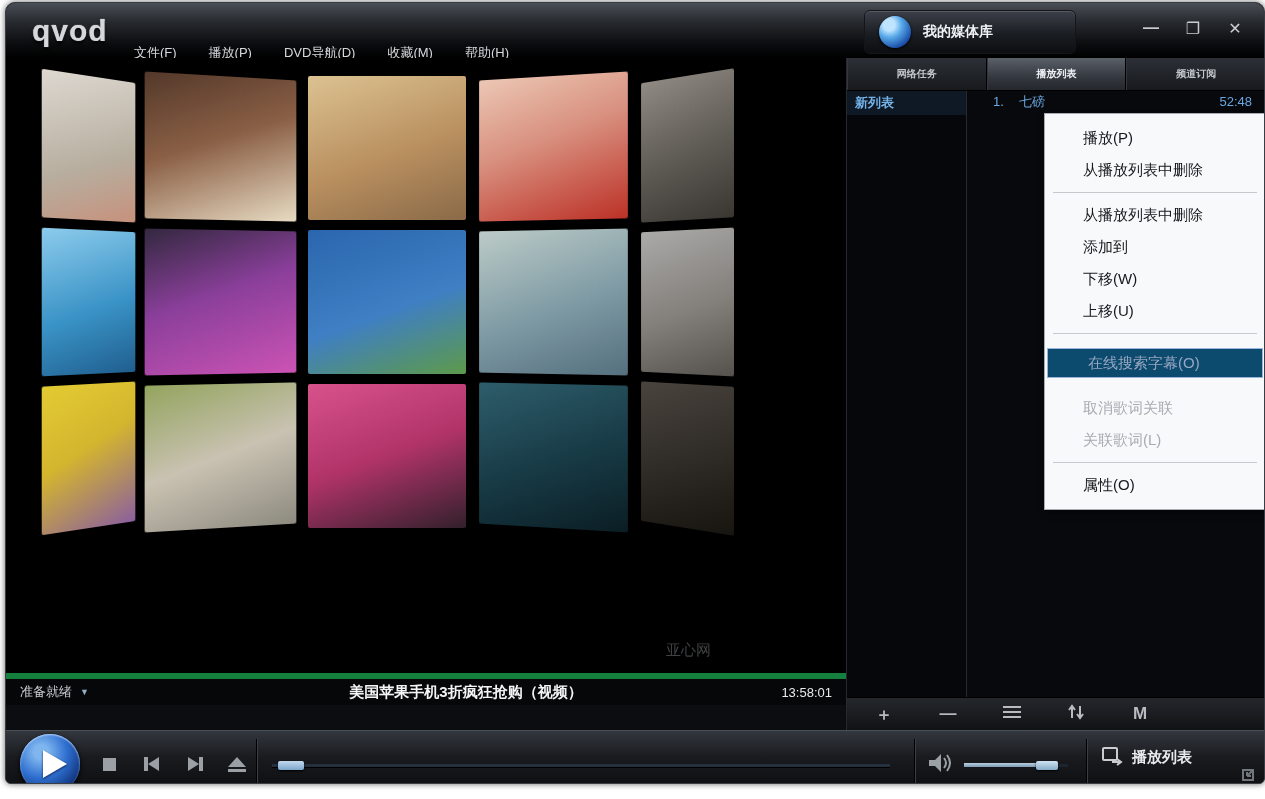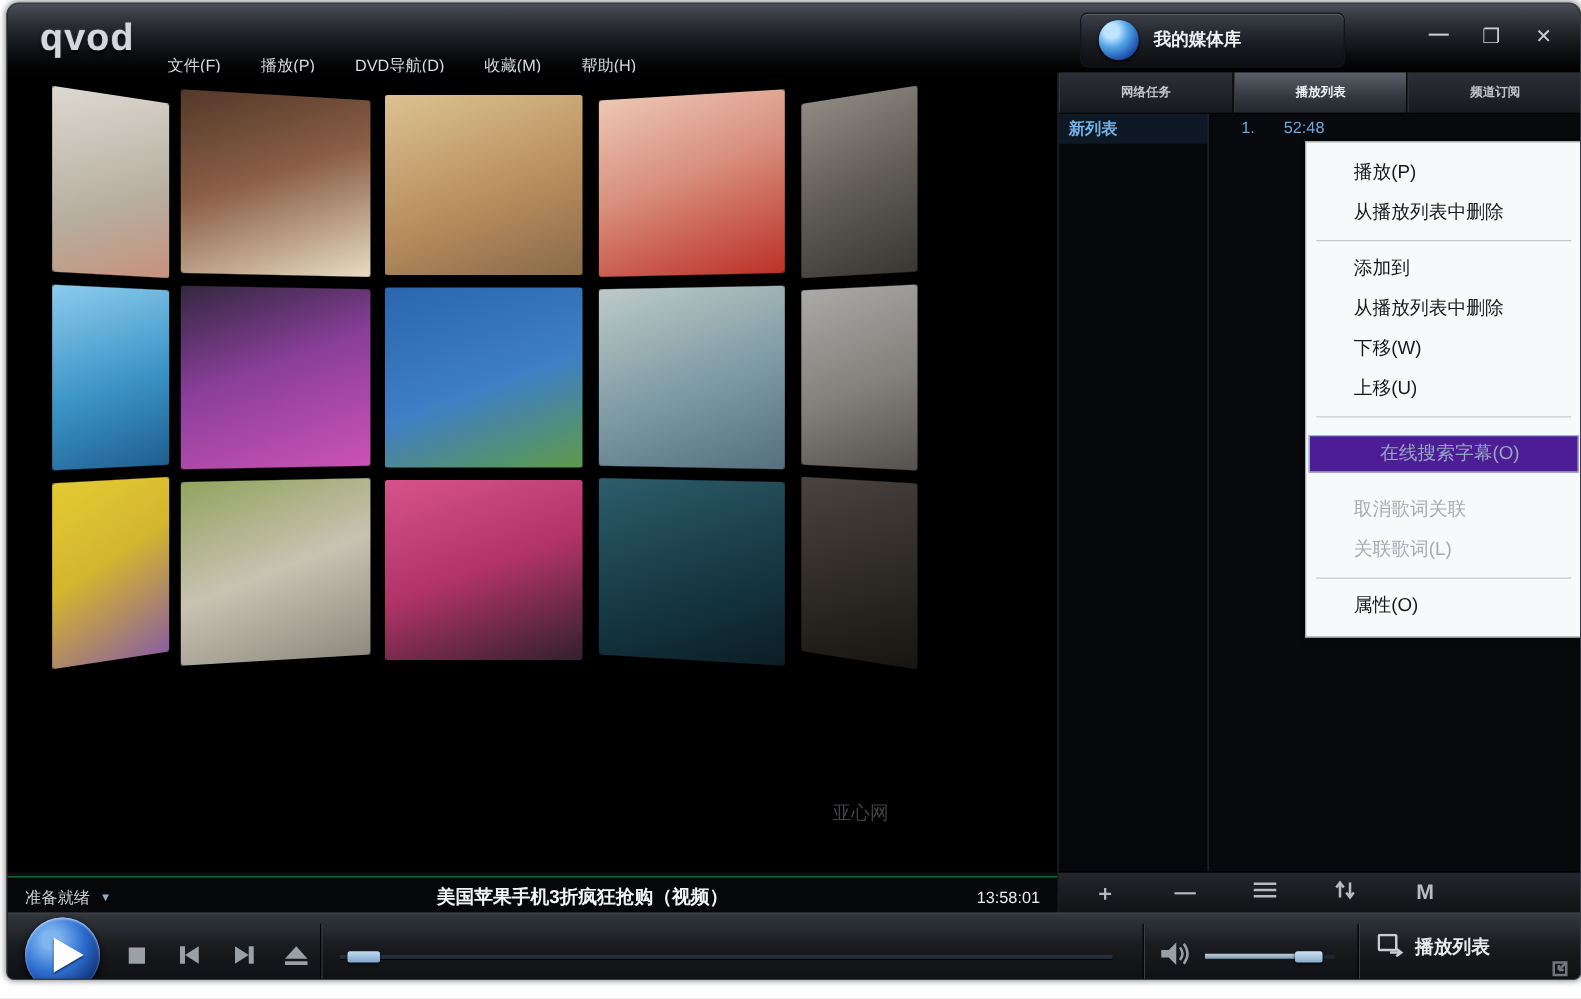--- a/index.html
+++ b/index.html
@@ -73,22 +73,22 @@
   .item-title { flex:1; overflow:hidden; white-space:nowrap; }
   .item-dur { margin-left:8px; }
   .list-toolbar { position:absolute; left:0; bottom:0; width:100%; height:33px;
                   background:linear-gradient(#24272c,#101215); border-top:1px solid #000;
                   display:flex; align-items:center; gap:38px; padding-left:24px; }
   .ltb { color:#b8bcc2; font-size:17px; font-weight:bold; width:26px; text-align:center; }
   .list-glyph { display:inline-block; width:18px; }
   .list-glyph i { display:block; height:2px; background:#b8bcc2; margin:3px 0; }
 
   
-  .status-bar { position:absolute; left:0; top:698px; width:840px; height:32px; background:#060708;
-                border-top:1px solid #15803d; display:flex; align-items:center; }
+  .status-bar { position:absolute; left:0; top:670px; width:840px; height:32px; background:#060708;
+                border-top:6px solid #15803d; display:flex; align-items:center; }
   .status-left { display:flex; align-items:center; gap:8px; padding-left:14px; width:190px; }
   .status-text { color:#c9ccd1; font-size:13px; }
   .status-caret { color:#8fb0c8; font-size:9px; }
   .now-playing { flex:1; text-align:center; color:#f2f4f6; font-size:15px; font-weight:bold; }
   .clock { width:110px; text-align:right; padding-right:14px; color:#e8eaec; font-size:13px; }
 
   
   .control-bar { position:absolute; left:0; top:727px; width:100%; height:66px;
                  background:linear-gradient(#33373e,#191b1f 40%,#0a0b0d);
                  border-top:1px solid #4a4f57; }
@@ -120,22 +120,22 @@
   .pl-btn { position:absolute; left:1096px; top:16px; display:flex; align-items:center; gap:8px; }
   .pl-label { color:#e8ebee; font-size:15px; font-weight:bold; }
   .grip { position:absolute; right:8px; top:36px; width:16px; height:16px; opacity:.8; }
 
   
   .context-menu { position:absolute; left:1038px; top:110px; width:222px;
                   background:#f8f9fa; border:1px solid #a8adb3; box-shadow:2px 3px 6px rgba(0,0,0,.5);
                   padding:8px 0; z-index:50; }
   .cm-item { height:32px; line-height:32px; padding-left:38px; font-size:15px; color:#16181b; white-space:nowrap; }
   .cm-item.disabled { color:#a6abb2; }
-  .cm-item.highlighted { background:#4c1d95; border:1px solid #9ab4dd; color:#97a6c2;
-                         height:30px; line-height:28px; margin:14px 2px; padding-left:56px; }
+  .cm-item.highlighted { background:#0c4a6e; border:1px solid #9ab4dd; color:#97a6c2;
+                         height:30px; line-height:28px; margin:14px 2px; padding-left:40px; }
   .cm-sep { height:1px; background:#c6c9cd; margin:6px 8px; }
 </style>
 </head>
 <body>
 
 <div class="win">
 
   <div class="titlebar">
     <div class="logo">qvod</div>
     <div class="menubar">
@@ -193,20 +193,21 @@
       <div class="tab active">播放列表</div>
       <div class="tab">频道订阅</div>
     </div>
     <div class="list-body">
       <div class="group-col">
         <div class="group-row">新列表</div>
       </div>
       <div class="items-col">
         <div class="item-row">
           <span class="item-idx">1.</span>
+          <span class="item-title">七磅</span>
           <span class="item-dur">52:48</span>
         </div>
       </div>
     </div>
     <div class="list-toolbar">
       <span class="ltb">＋</span>
       <span class="ltb">—</span>
       <span class="ltb"><span class="list-glyph"><i></i><i></i><i></i></span></span>
       <span class="ltb">
         <svg width="18" height="16" viewBox="0 0 18 16">
@@ -278,22 +279,22 @@
           <path d="M3 3 h10 v10 h-10 z" stroke="#8a8f96" stroke-width="2" fill="none"></path>
           <path d="M13 3 L7 9 M7 9 h4 M7 9 v-4" stroke="#8a8f96" stroke-width="2" fill="none"></path>
         </svg>
     </div>
   </div>
 
   <div class="context-menu">
     <div class="cm-item">播放(P)</div>
     <div class="cm-item">从播放列表中删除</div>
     <div class="cm-sep"></div>
+    <div class="cm-item">从播放列表中删除</div>
     <div class="cm-item">添加到</div>
-    <div class="cm-item">从播放列表中删除</div>
     <div class="cm-item">下移(W)</div>
     <div class="cm-item">上移(U)</div>
     <div class="cm-sep"></div>
     <div class="cm-item highlighted">在线搜索字幕(O)</div>
     <div class="cm-item disabled">取消歌词关联</div>
     <div class="cm-item disabled">关联歌词(L)</div>
     <div class="cm-sep"></div>
     <div class="cm-item">属性(O)</div>
   </div>
 

